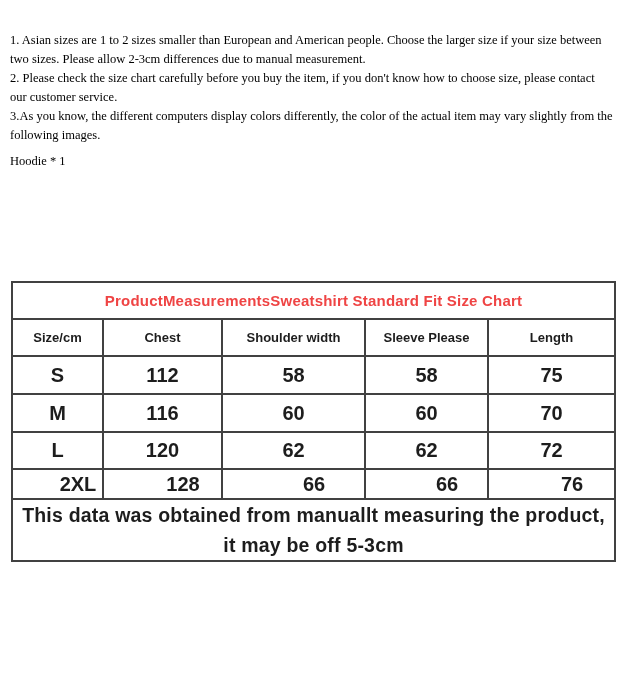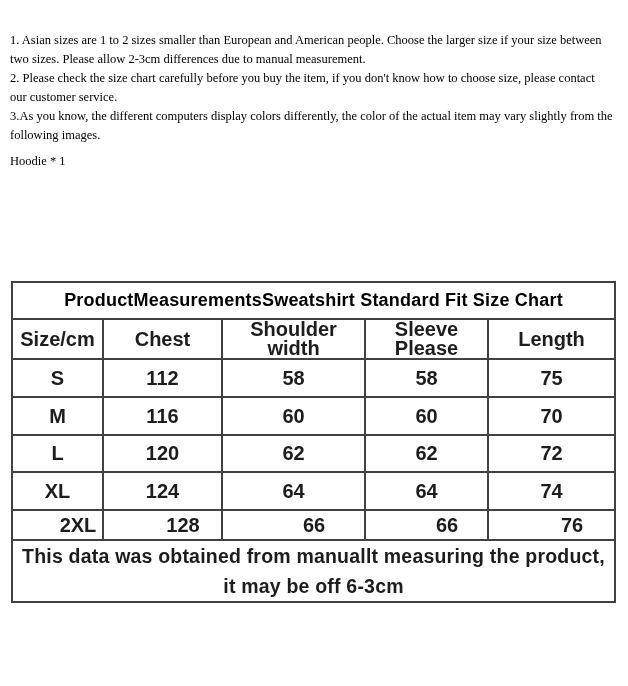--- a/index.html
+++ b/index.html
@@ -33,25 +33,25 @@
   }
   table.size-chart td {
     border: 2px solid #414141;
     text-align: center;
     vertical-align: middle;
     padding: 0;
     overflow: hidden;
   }
   tr.title-row td {
     height: 35px;
-    font-size: 18px;
+    font-size: 15px;
     letter-spacing: 0.2px;
-    color: #000000;
+    color: #ef4444;
   }
-  tr.header-row td { height: 35px; font-size: 20px; }
+  tr.header-row td { height: 35px; font-size: 13px; }
   td.h-size   { font-size: 21px; }
   td.h-chest  { text-align: left; padding-left: 12px; font-size: 19px; }
   td.h-shoulder { font-size: 20px; }
   td.h-sleeve { font-size: 16px; }
   td.h-length { text-align: left; padding-left: 22px; font-size: 21px; }
 
   tr.data-row td { font-size: 20px; }
   tr.data-row.r0 td, tr.data-row.r1 td, tr.data-row.r3 td { height: 36px; }
   tr.data-row.r2 td { height: 35px; }
   tr.data-row.r4 td { height: 28px; padding-left: 41px; }
@@ -110,36 +110,29 @@
         <td>60</td>
         <td>70</td>
       </tr>
       <tr class="data-row r2">
         <td>L</td>
         <td>120</td>
         <td>62</td>
         <td>62</td>
         <td>72</td>
       </tr>
-      <tr class="data-row r3">
-        <td>XL</td>
-        <td>124</td>
-        <td>64</td>
-        <td>64</td>
-        <td>74</td>
-      </tr>
       <tr class="data-row r4">
         <td>2XL</td>
         <td>128</td>
         <td>66</td>
         <td>66</td>
         <td>76</td>
       </tr>
       <tr class="footer-row">
         <td colspan="5">
           <div>This data was obtained from manuallt measuring the product,</div>
-          <div>it may be off 6-3cm</div>
+          <div>it may be off 5-3cm</div>
         </td>
       </tr>
     </tbody>
   </table>
 
 </div>
 
 </body></html>

